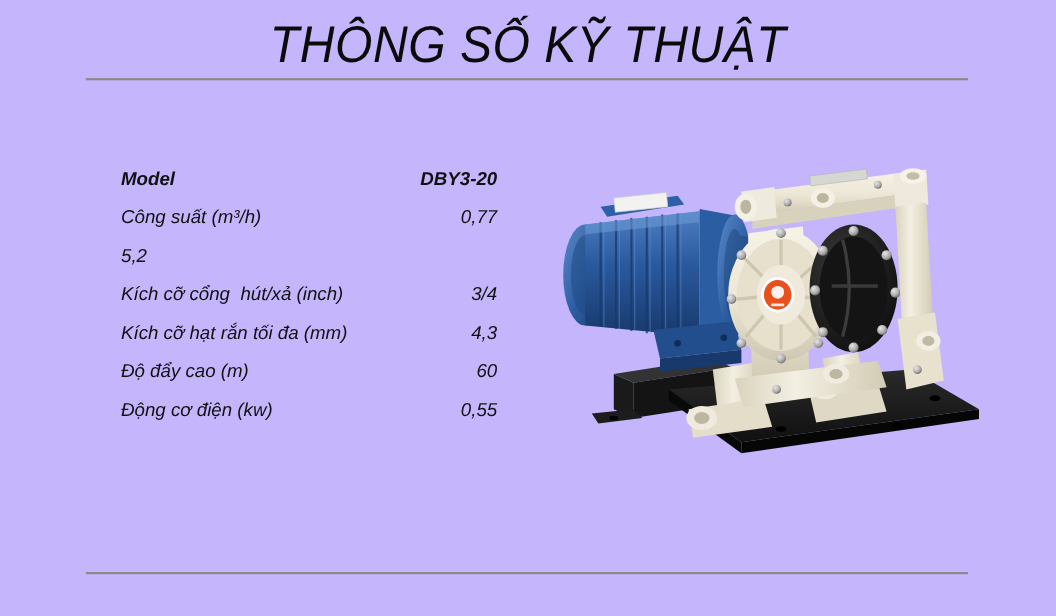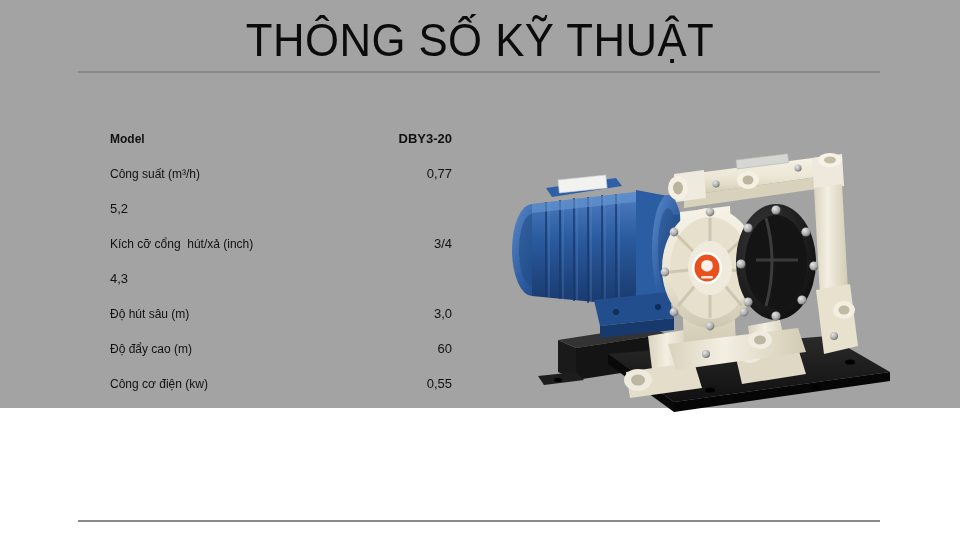--- a/index.html
+++ b/index.html
@@ -12,22 +12,23 @@
     height: 560px;
     overflow: hidden;
     font-family: "Liberation Sans", sans-serif;
     color: #111111;
     position: relative;
   }
 
   .page {
     position: relative;
     width: 960px;
-    height: 408px;
-    background: #a3a3a3;
+    height: 560px;
+    background: #c4b5fd;
+    font-style: italic;
   }
 
   
   .title {
     position: absolute;
     left: 0;
     top: 14px;
     width: 960px;
     text-align: center;
     font-size: 47px;
@@ -57,31 +58,32 @@
     top: 128px;
     width: 342px;
   }
   .spec-row {
     display: flex;
     align-items: baseline;
     justify-content: space-between;
     height: 35px;
   }
   .spec-label {
-    font-size: 12px;
+    font-size: 17px;
     line-height: 22px;
     color: #111111;
     white-space: pre;
   }
   .spec-value {
-    font-size: 13px;
+    font-size: 17px;
     line-height: 22px;
     color: #111111;
     text-align: right;
     white-space: nowrap;
+    margin-top: 24px;
   }
   .spec-row.header .spec-label,
   .spec-row.header .spec-value {
     font-weight: 700;
   }
 
   
   .pump-figure {
     position: absolute;
     left: 498px;
@@ -112,32 +114,29 @@
       <span class="spec-value">0,77</span>
     </div>
     <div class="spec-row">
       <span class="spec-value">5,2</span>
     </div>
     <div class="spec-row">
       <span class="spec-label">Kích cỡ cổng  hút/xả (inch)</span>
       <span class="spec-value">3/4</span>
     </div>
     <div class="spec-row">
+      <span class="spec-label">Kích cỡ hạt rắn tối đa (mm)</span>
       <span class="spec-value">4,3</span>
-    </div>
-    <div class="spec-row">
-      <span class="spec-label">Độ hút sâu (m)</span>
-      <span class="spec-value">3,0</span>
     </div>
     <div class="spec-row">
       <span class="spec-label">Độ đẩy cao (m)</span>
       <span class="spec-value">60</span>
     </div>
     <div class="spec-row">
-      <span class="spec-label">Công cơ điện (kw)</span>
+      <span class="spec-label">Động cơ điện (kw)</span>
       <span class="spec-value">0,55</span>
     </div>
 
   </div>
 
   <div class="pump-figure">
     <svg width="400" height="280" viewBox="0 0 400 280" xmlns="http://www.w3.org/2000/svg">
       <defs>
         <linearGradient id="gBlue" x1="0" y1="0" x2="0" y2="1">
           <stop offset="0%" stop-color="#4f7fc2"></stop>

